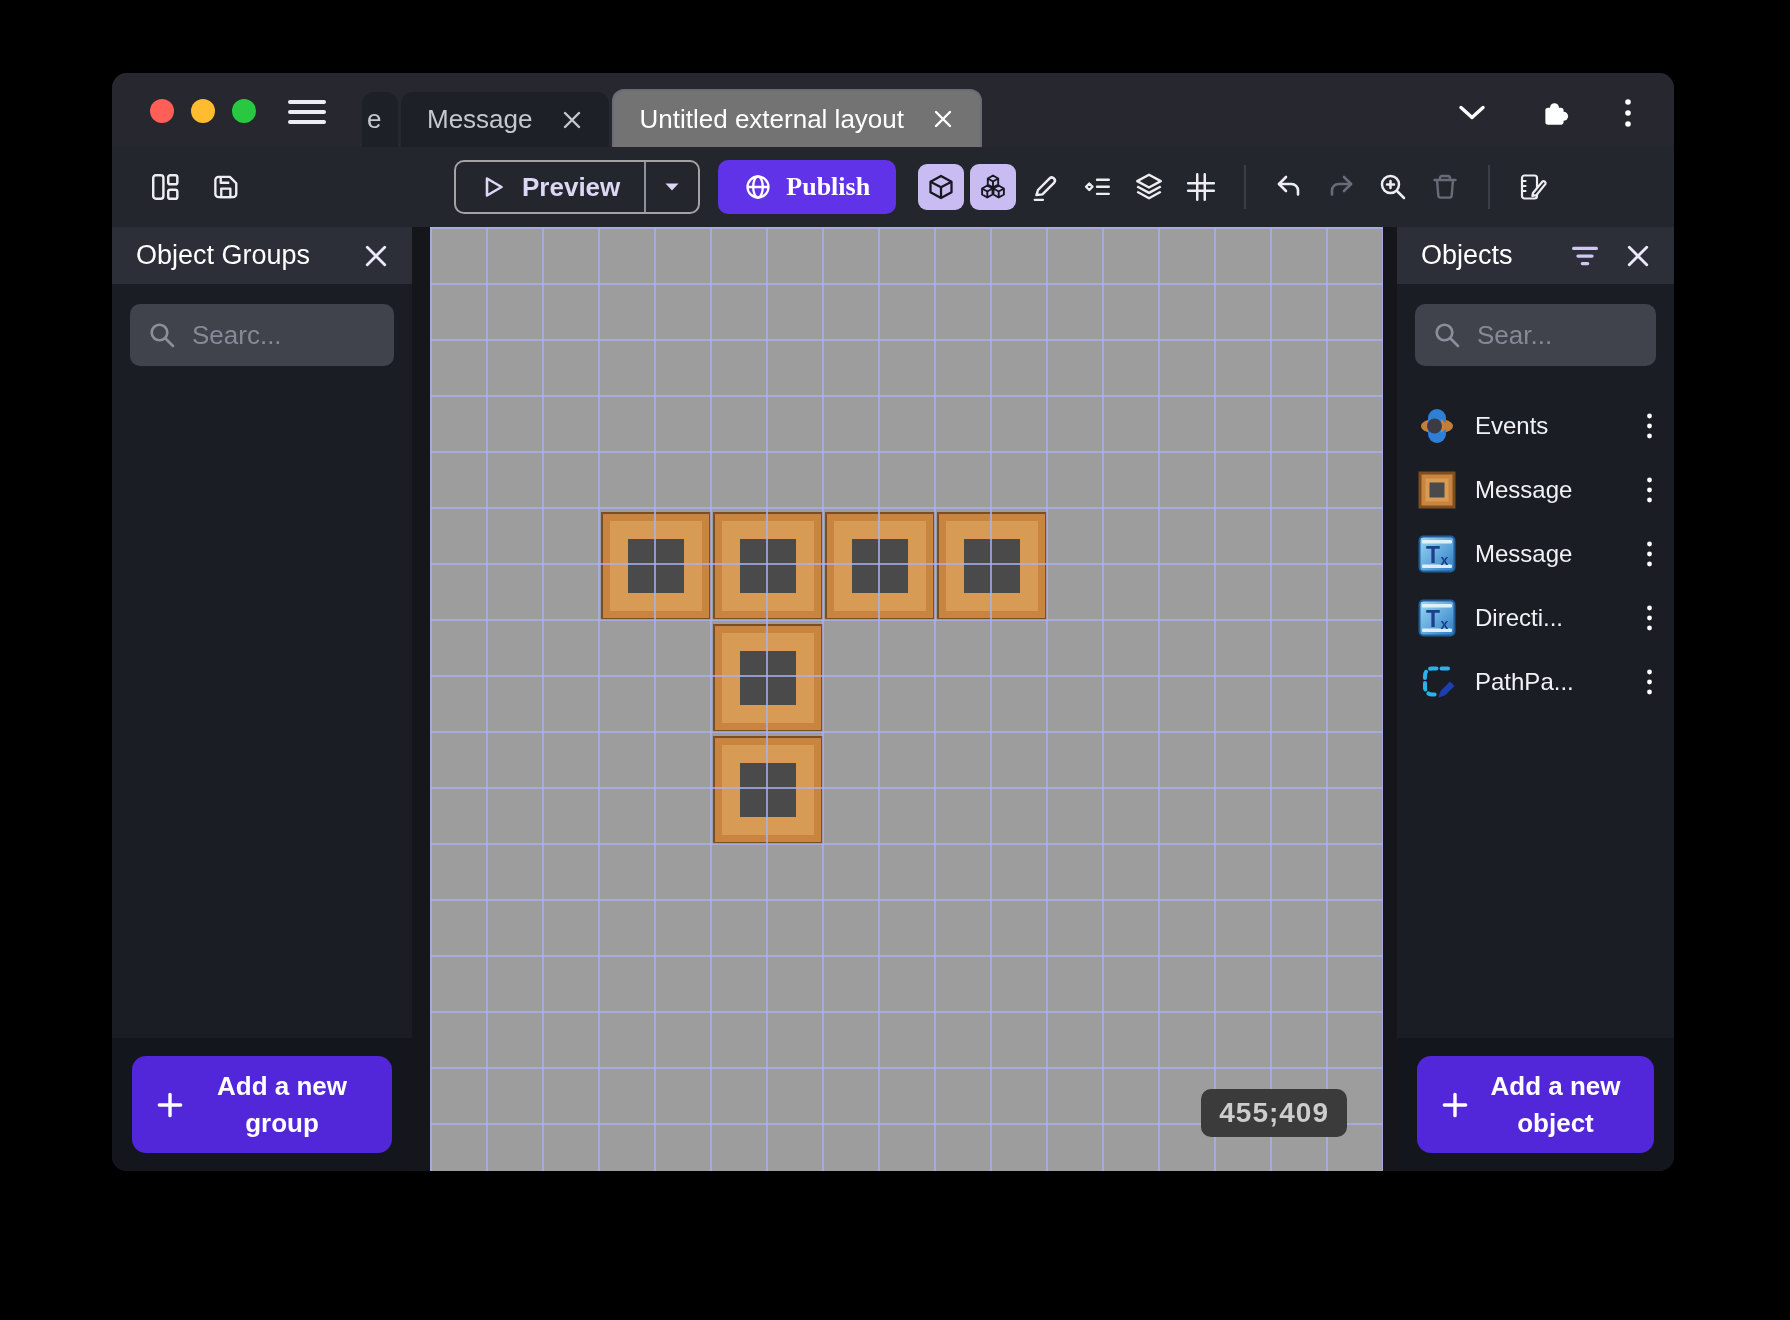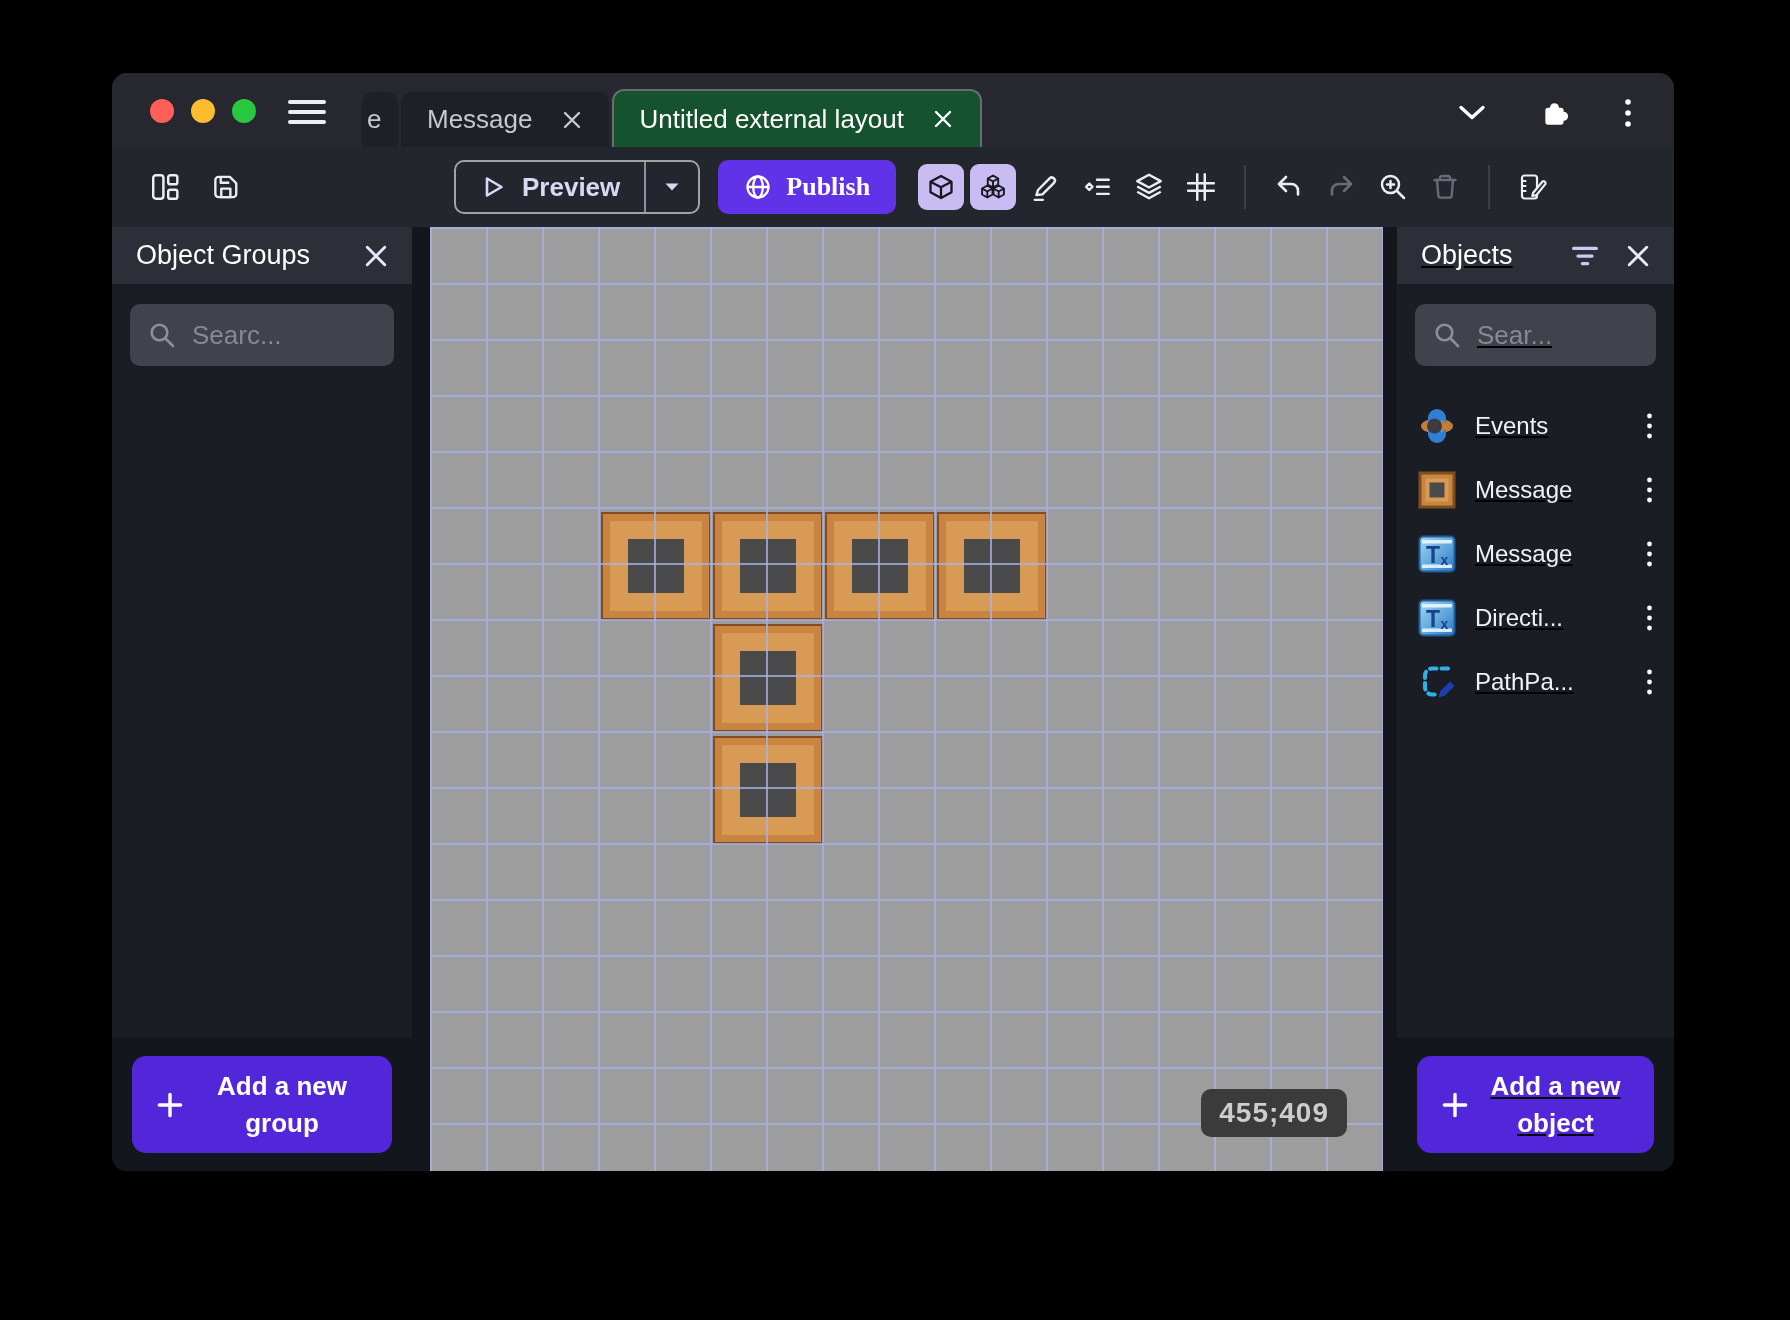--- a/index.html
+++ b/index.html
@@ -21,42 +21,42 @@
   .titlebar{height:74px;background:#26272f;position:relative;flex-shrink:0;}
   .lights{position:absolute;left:38px;top:26px;display:flex;gap:17px;}
   .light{width:24px;height:24px;border-radius:50%;}
   .light.red{background:#ff5f57;} .light.yellow{background:#febc2e;} .light.green{background:#28c840;}
   .hamburger{position:absolute;left:176px;top:27px;width:38px;display:flex;flex-direction:column;gap:6px;cursor:pointer;}
   .hamburger span{display:block;height:4px;border-radius:2px;background:#eceef2;}
   .tabs-row{position:absolute;left:250px;bottom:0;display:flex;align-items:flex-end;gap:3px;}
   .tab{height:55px;display:flex;align-items:center;gap:28px;padding:0 26px;border-radius:12px 12px 0 0;
     background:#1d2026;color:#c6c8cf;font-size:26px;white-space:nowrap;cursor:pointer;}
   .tab.partial{width:36px;padding:0 0 0 5px;gap:0;overflow:hidden;}
-  .tab.active{background:#14532d;border:2px solid #696c76;border-bottom:none;color:#fff;height:58px;justify-content:flex-end;}
+  .tab.active{background:#737373;border:2px solid #696c76;border-bottom:none;color:#fff;height:58px;justify-content:flex-end;}
   .tab svg{flex-shrink:0;}
   .win-icons{position:absolute;right:42px;top:24px;display:flex;align-items:center;gap:54px;}
   .win-icons .icon-btn{cursor:pointer;display:flex;align-items:center;}
   
   .toolbar{height:80px;background:#23262d;display:flex;align-items:center;padding:0 30px;flex-shrink:0;}
   .icon-btn{display:flex;align-items:center;justify-content:center;cursor:pointer;}
   .tb-icon{width:46px;height:46px;border-radius:9px;}
   .tb-icon.selected{background:var(--selected-tool-bg);}
   .tb-sep{width:2px;height:44px;background:#3b3e47;margin:0 14px;flex-shrink:0;}
   .preview-btn{margin-left:206px;height:54px;border:2px solid #a3a3a3;border-radius:10px;display:flex;align-items:stretch;overflow:hidden;cursor:pointer;}
   .preview-main{display:flex;align-items:center;gap:16px;padding:0 24px;}
   .preview-label{color:#ddd7f6;font-weight:bold;font-size:26px;}
   .preview-divider{width:2px;background:#8d909b;}
   .preview-caret{width:52px;display:flex;align-items:center;justify-content:center;}
   .publish-btn{margin-left:18px;height:54px;background:var(--publish-purple);border-radius:10px;display:flex;align-items:center;gap:14px;padding:0 26px;cursor:pointer;}
   .publish-label{color:#fff;font-weight:bold;font-size:26px;font-family:Liberation Serif, serif;}
   .tool-cluster{margin-left:22px;display:flex;align-items:center;gap:6px;}
   
   .content{flex:1;display:flex;background:#14161c;min-height:0;}
   .side-panel{display:flex;flex-direction:column;flex-shrink:0;background:#1b1d25;}
-  .side-panel.left{width:300px;} .side-panel.right{width:277px;text-decoration:underline;}
+  .side-panel.left{width:300px;} .side-panel.right{width:277px;}
   .panel-header{height:57px;background:#2c2f38;display:flex;align-items:center;padding:0 24px;gap:28px;flex-shrink:0;}
   .panel-title{font-size:27px;color:#fff;flex:1;}
   .panel-body{flex:1;display:flex;flex-direction:column;min-height:0;}
   .search-box{margin:20px 18px;height:62px;background:#41434c;border-radius:10px;display:flex;align-items:center;gap:16px;padding:0 18px;flex-shrink:0;}
   .search-box input{flex:1;background:transparent;border:none;outline:none;font-size:26px;color:#dadce2;min-width:0;}
   .search-box input::placeholder{color:#868a95;}
   .panel-spacer{flex:1;}
   .panel-footer{background:#14161d;padding:18px 20px;flex-shrink:0;}
   .add-btn{width:100%;min-height:92px;background:var(--accent-purple);border-radius:14px;display:flex;align-items:center;gap:8px;padding:12px 22px;cursor:pointer;border:none;justify-content:center;}
   .add-btn-label{flex:1;text-align:center;color:#fff;font-weight:bold;font-size:26px;line-height:1.4;}

